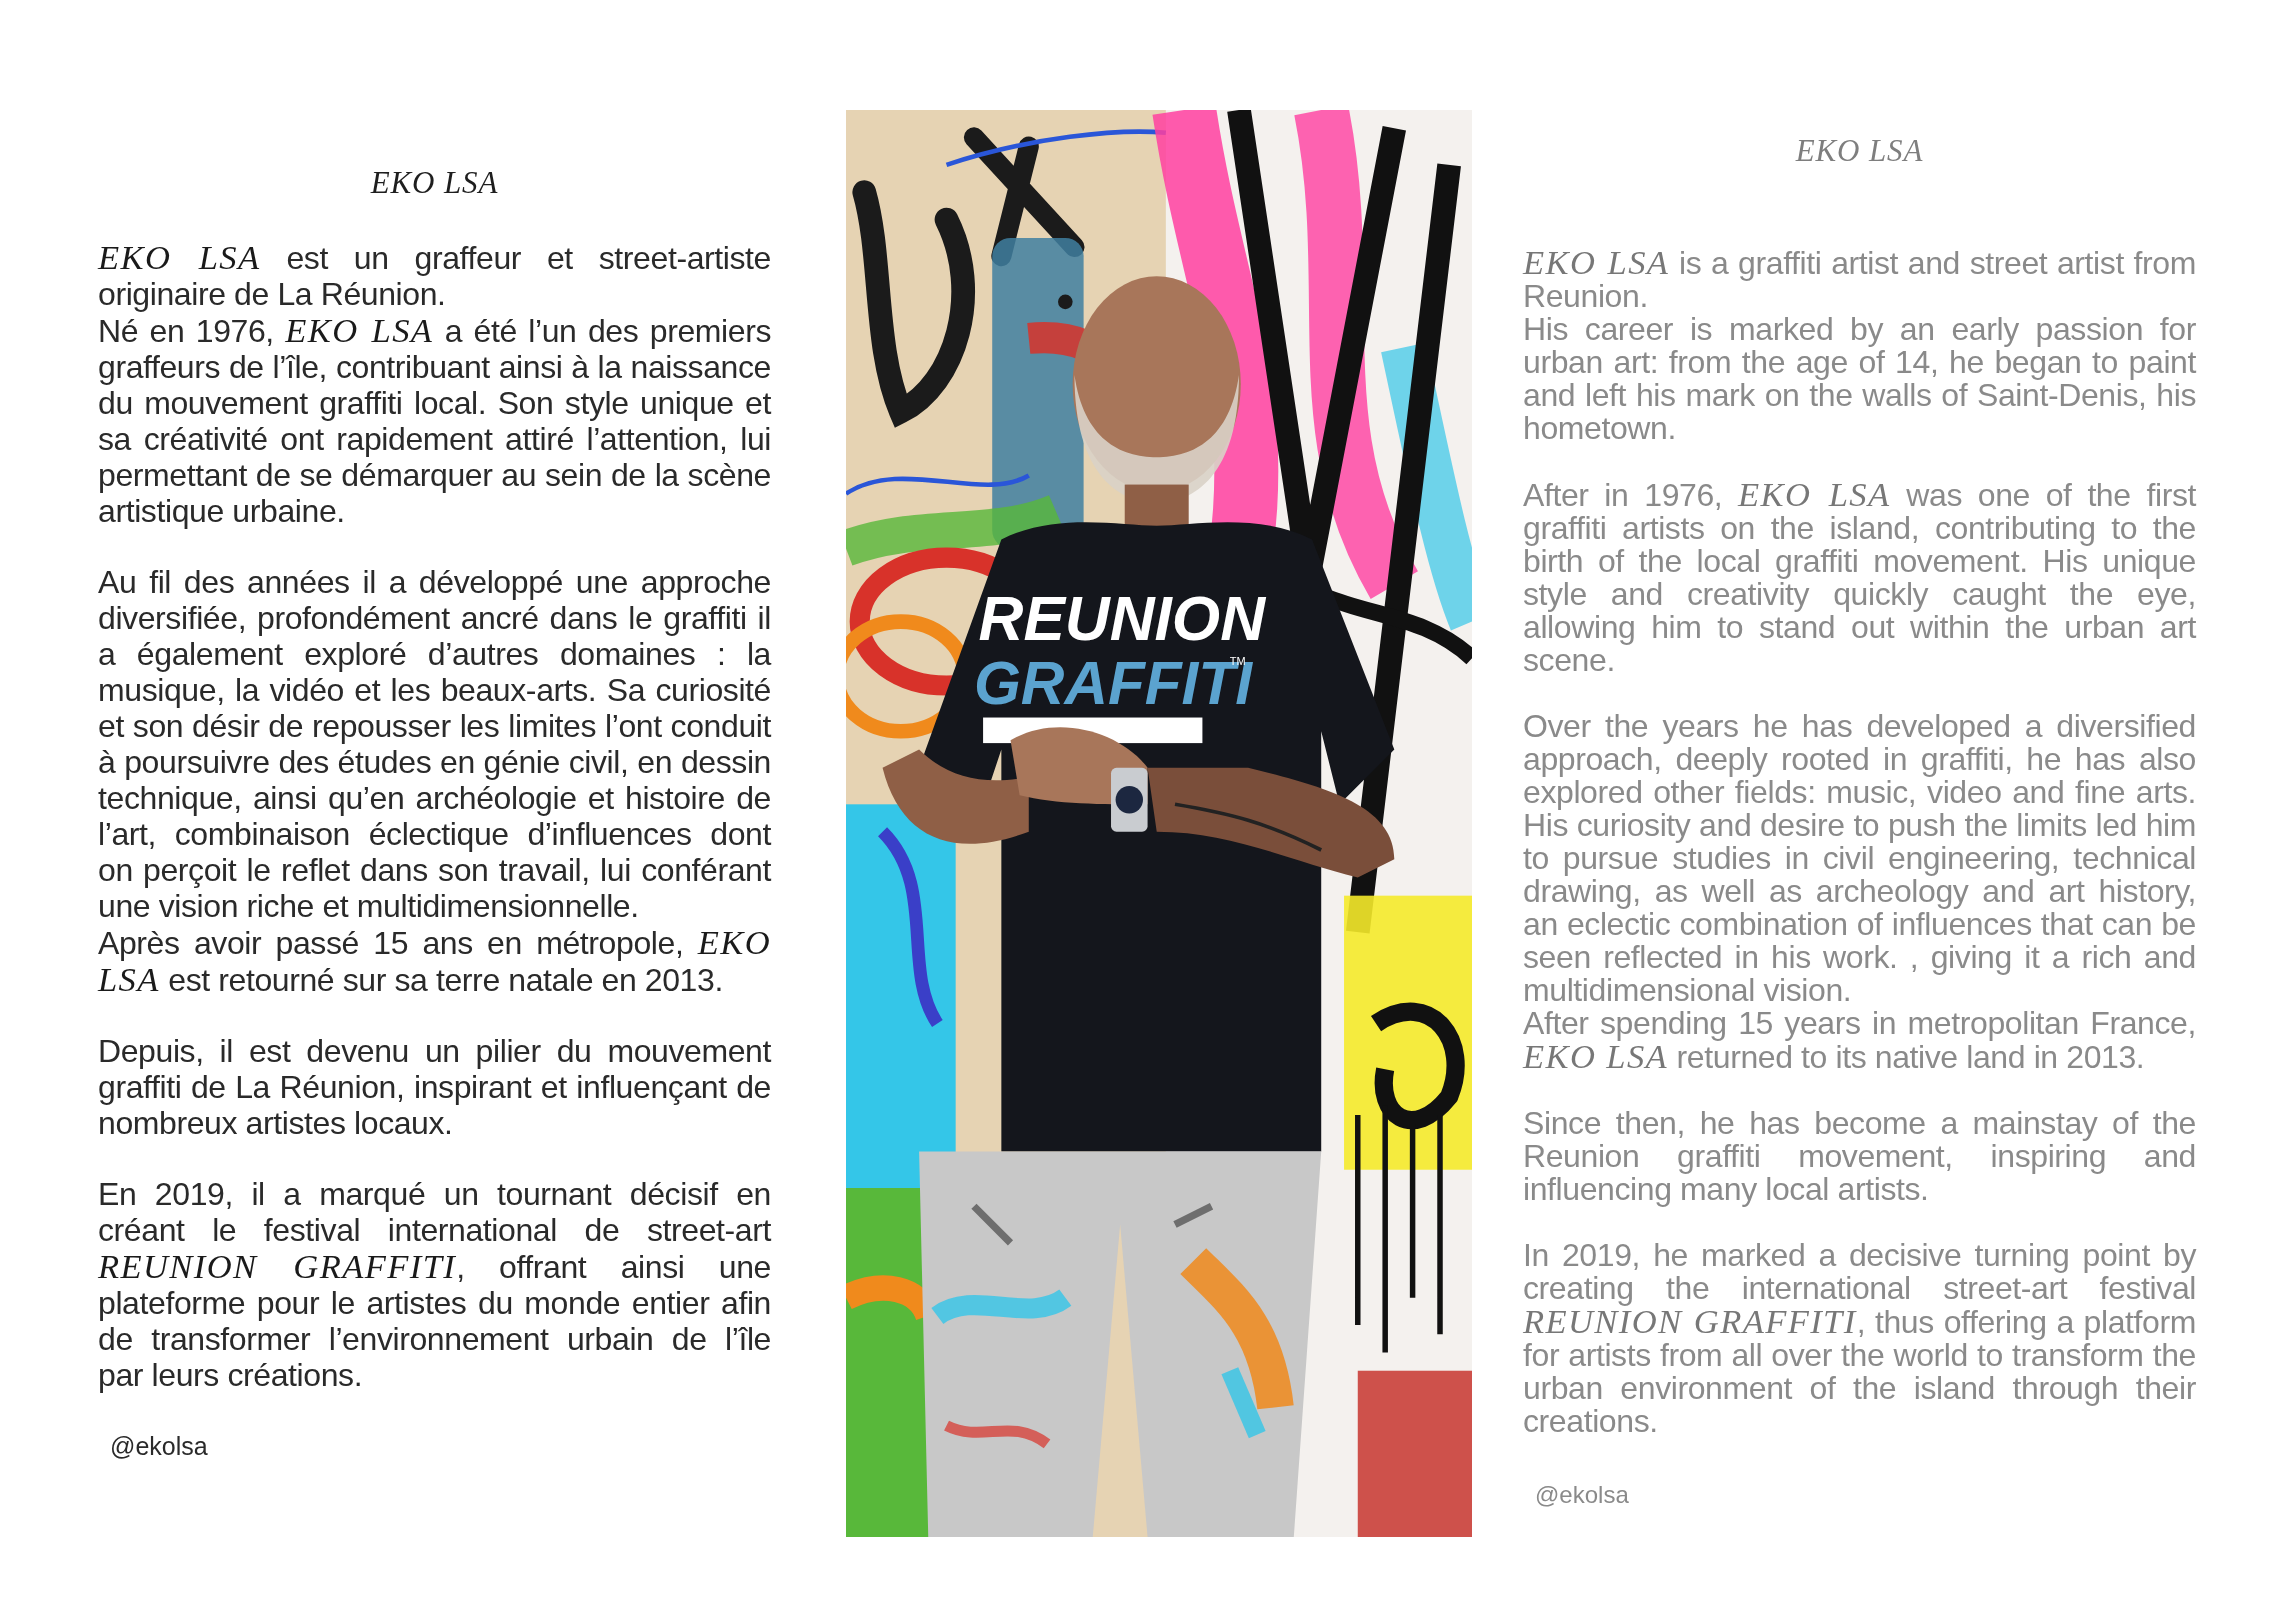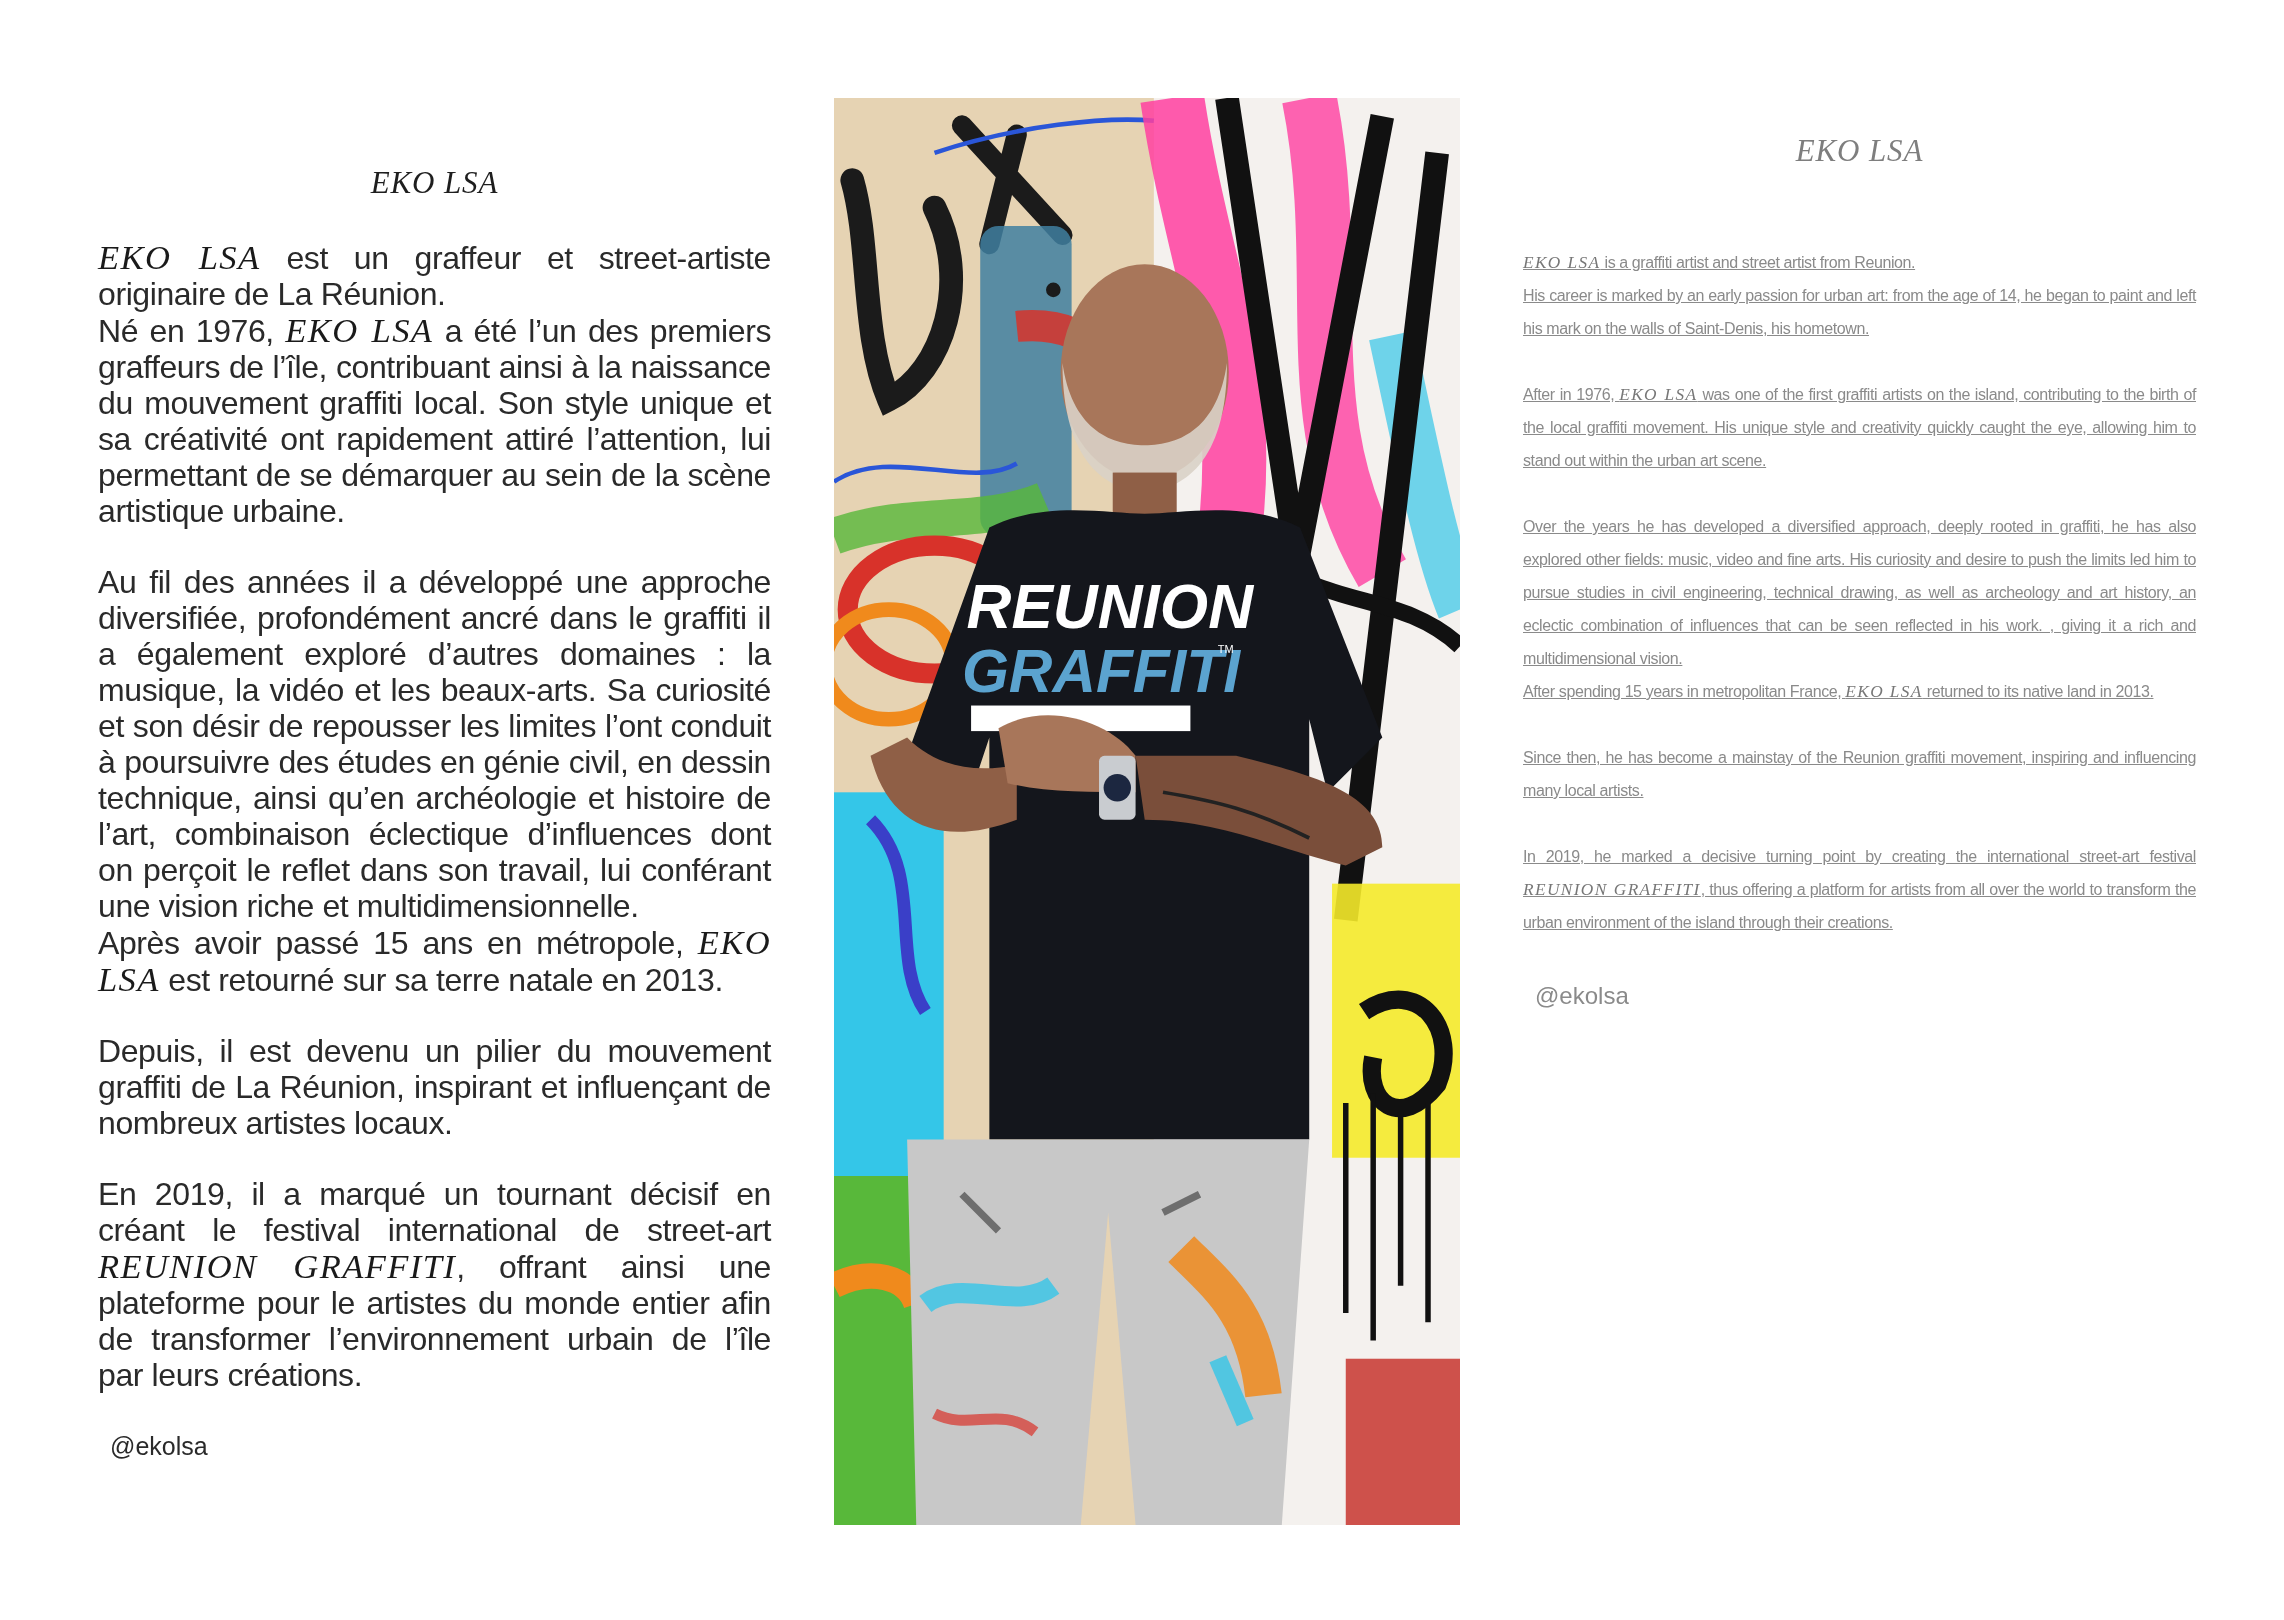--- a/index.html
+++ b/index.html
@@ -11,21 +11,21 @@
     .col-right { left: 1523px; top: 132px; width: 673px; color: #8a8a8a; }
 
     .title { font-family: "Liberation Serif", "DejaVu Serif", serif; font-style: italic;
              font-weight: normal; text-align: center; letter-spacing: 0.9px; margin: 0; }
     .col-left .title  { font-size: 31px; line-height: 37px; color: #1e1e1e; margin-bottom: 38px; }
     .col-right .title { font-size: 31px; line-height: 37px; color: #7e7e7e; margin-bottom: 77px; }
 
     .para { margin: 0; text-align: justify; font-weight: normal;
             letter-spacing: -0.4px; }
     .col-left  .para { font-size: 32px; line-height: 36px; margin-bottom: 35px; }
-    .col-right .para { font-size: 16px; line-height: 33px; margin-bottom: 33px; text-decoration: underline; }
+    .col-right .para { font-size: 32px; line-height: 33px; margin-bottom: 33px; }
     .para.tight { margin-bottom: 0; }
 
     .brand { font-family: "Liberation Serif", "DejaVu Serif", serif; font-style: italic;
              letter-spacing: 1.4px; font-size: 1.08em; }
     .col-left .brand  { color: #1a1a1a; }
     .col-right .brand { color: #777; }
 
     .handle { margin: 12px; }
     .col-left  .handle { font-size: 25px; line-height: 36px; margin-top: 1.8px; }
     .col-right .handle { font-size: 24px; line-height: 33px; margin-top: 40px; }
@@ -44,21 +44,21 @@
       <p class="para tight"><span class="brand">EKO LSA</span><span> est un graffeur et street-artiste originaire de La Réunion.</span></p>
       <p class="para"><span>Né en 1976, </span><span class="brand">EKO LSA</span><span> a été l’un des premiers graffeurs de l’île, contribuant ainsi à la naissance du mouvement graffiti local. Son style unique et sa créativité ont rapidement attiré l’attention, lui permettant de se démarquer au sein de la scène artistique urbaine.</span></p>
       <p class="para tight"><span>Au fil des années il a développé une approche diversifiée, profondément ancré dans le graffiti il a également exploré d’autres domaines : la musique, la vidéo et les beaux-arts. Sa curiosité et son désir de repousser les limites l’ont conduit à poursuivre des études en génie civil, en dessin technique, ainsi qu’en archéologie et histoire de l’art, combinaison éclectique d’influences dont on perçoit le reflet dans son travail, lui conférant une vision riche et multidimensionnelle.</span></p>
       <p class="para"><span>Après avoir passé 15 ans en métropole, </span><span class="brand">EKO LSA</span><span> est retourné sur sa terre natale en 2013.</span></p>
       <p class="para"><span>Depuis, il est devenu un pilier du mouvement graffiti de La Réunion, inspirant et influençant de nombreux artistes locaux.</span></p>
       <p class="para"><span>En 2019, il a marqué un tournant décisif en créant le festival international de street-art </span><span class="brand">REUNION GRAFFITI</span><span>, offrant ainsi une plateforme pour le artistes du monde entier afin de transformer l’environnement urbain de l’île par leurs créations.</span></p>
     </div>
   <p class="handle">@ekolsa</p>
 </section>
 
-<figure class="photo" style="margin:1px;">
+<figure class="photo" style="margin:13px;">
   <svg viewBox="0 0 685 1562" preserveAspectRatio="none">
 
     <rect x="0" y="0" width="350" height="1562" fill="#e6d3b3"></rect>
 
     <rect x="350" y="0" width="335" height="1562" fill="#f4f1ee"></rect>
 
     <path d="M20 90 C 40 160, 30 260, 60 330 C 120 300, 150 200, 110 120" stroke="#1b1b1b" stroke-width="26" fill="none" stroke-linecap="round"></path>
     <path d="M140 30 L 250 150 M 200 40 L 170 160" stroke="#1b1b1b" stroke-width="22" fill="none" stroke-linecap="round"></path>
     <path d="M110 60 C 200 30, 300 20, 350 25" stroke="#2a56d8" stroke-width="5" fill="none"></path>
     <rect x="160" y="140" width="100" height="340" rx="20" fill="#3f7fa0" opacity="0.85"></rect>

